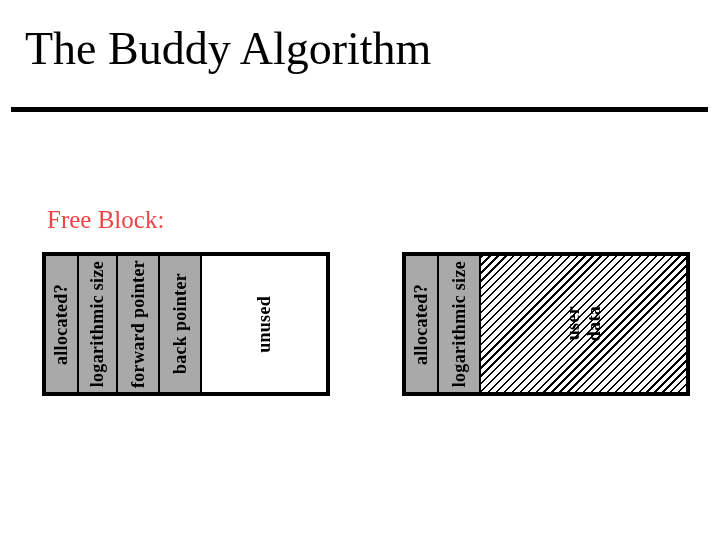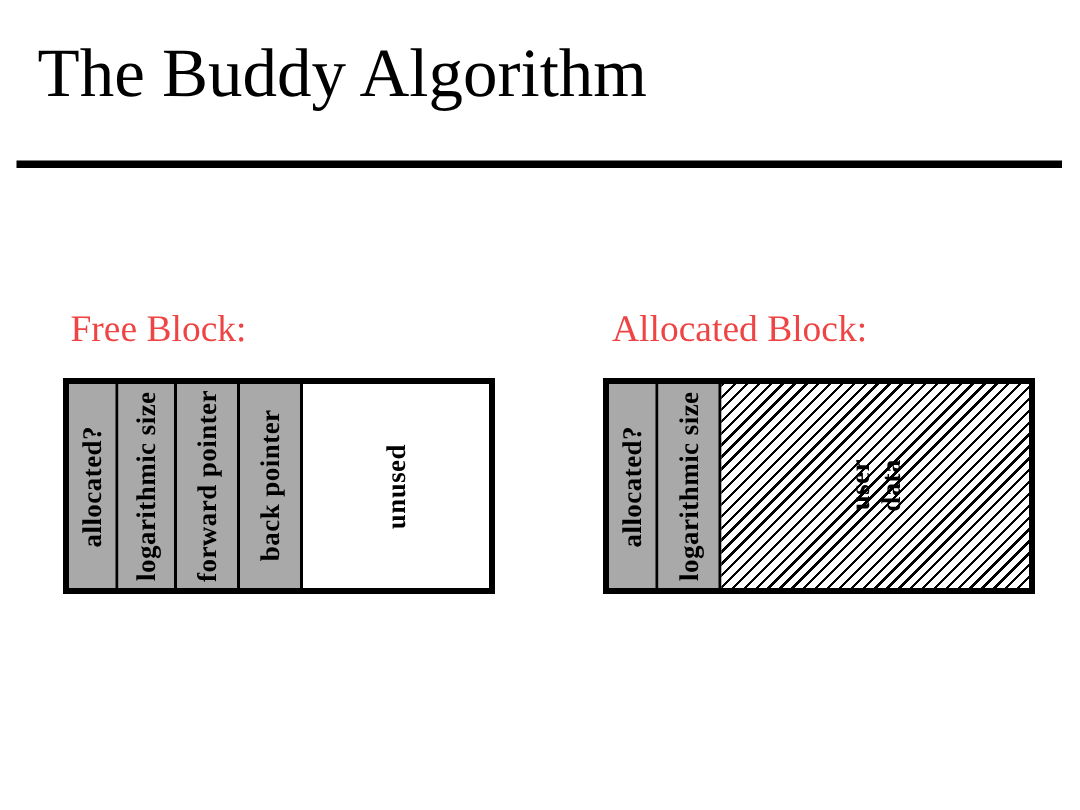--- a/index.html
+++ b/index.html
@@ -71,21 +71,20 @@
 </style>
 </head>
 <body style="--background: #ffffff; --header-fill: #a9a9a9; --outline: #000000; --hatch-line: #000000;">
 
 <div class="slide">
 
   <h1 class="slide-title">The Buddy Algorithm</h1>
   <div class="title-rule"></div>
 
   <p class="block-label free-label">Free Block:</p>
-  <p class="block-label alloc-label">Allocated Block:</p>
 
   <div class="block free-block">
     <div class="cell hdr w-a">
       <span class="vtext">allocated?</span>
     </div>
     <div class="cell hdr w-b">
       <span class="vtext">logarithmic size</span>
     </div>
     <div class="cell hdr w-c">
       <span class="vtext">forward pointer</span>

